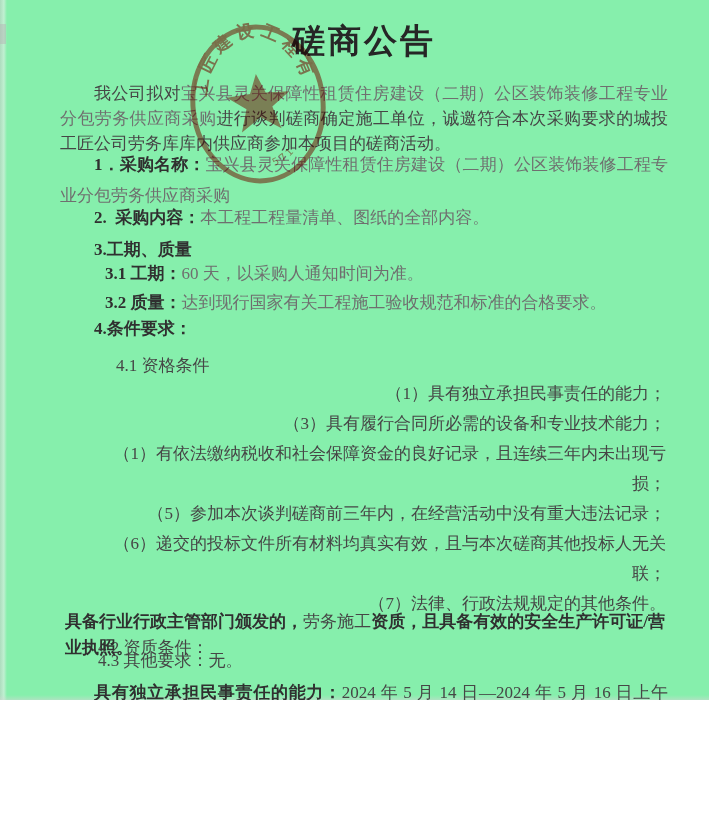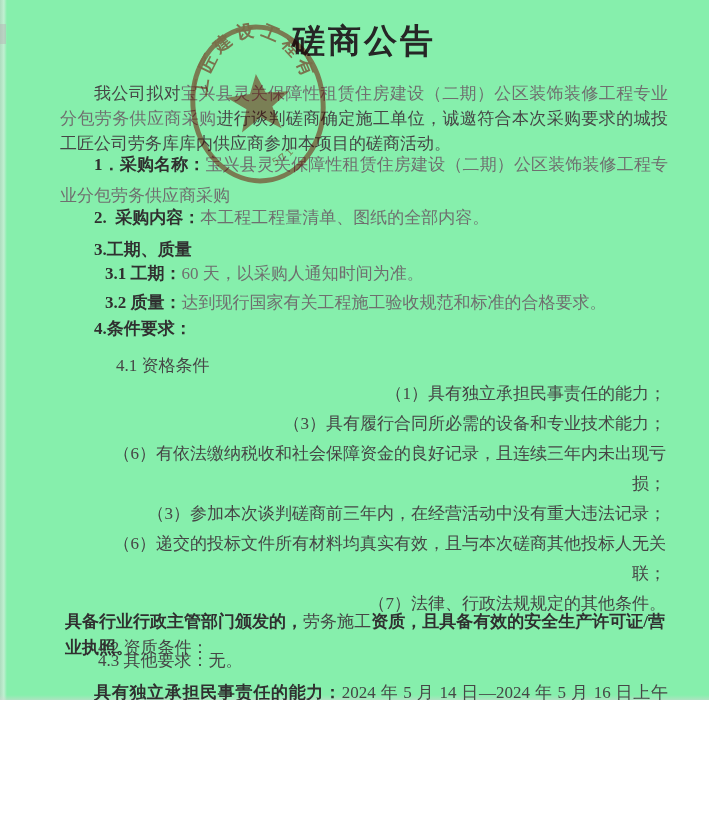--- a/index.html
+++ b/index.html
@@ -79,22 +79,22 @@
 
     <div class="block item32"><span class="lbl">3.2 质量：</span><span class="u">达到现行国家有关工程施工验收规范和标准的合格要求。</span></div>
 
     <div class="block item4 ind2"><span class="lbl">4.条件要求：</span></div>
 
     <div class="block s41h">4.1 资格条件</div>
 
     <div class="block conds">
       <div class="cond">（1）具有独立承担民事责任的能力；</div>
       <div class="cond">（3）具有履行合同所必需的设备和专业技术能力；</div>
-      <div class="cond">（6）有依法缴纳税收和社会保障资金的良好记录，且连续三年内未出现亏损；</div>
-      <div class="cond">（3）参加本次谈判磋商前三年内，在经营活动中没有重大违法记录；</div>
+      <div class="cond">（1）有依法缴纳税收和社会保障资金的良好记录，且连续三年内未出现亏损；</div>
+      <div class="cond">（5）参加本次谈判磋商前三年内，在经营活动中没有重大违法记录；</div>
       <div class="cond">（6）递交的投标文件所有材料均真实有效，且与本次磋商其他投标人无关联；</div>
       <div class="cond">（7）法律、行政法规规定的其他条件。</div>
     </div>
 
     <div class="block s42h">4.2 资质条件：</div>
 
     <div class="block s42line j"><span class="b">具备行业行政主管部门颁发的，</span><span>劳务施工</span><span class="b">资质，且具备有效的安全生产许可证/营业执照。</span></div>
 
     <div class="block s43">4.3 其他要求：无。</div>
 

